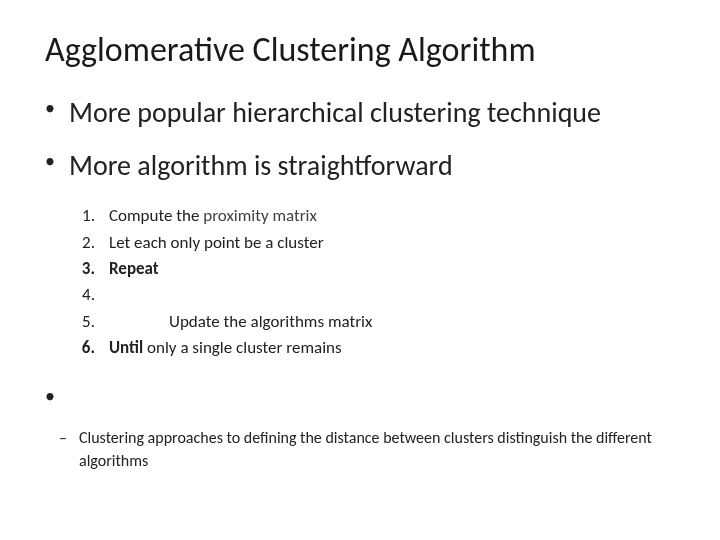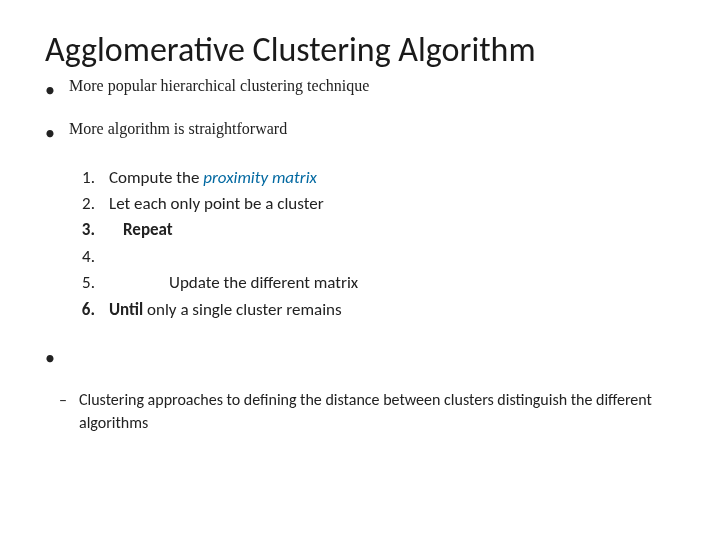--- a/index.html
+++ b/index.html
@@ -23,21 +23,21 @@
       height: 540px;
       padding: 30px 45px 30px 45px;
       display: flex;
       flex-direction: column;
     }
 
     .title {
       font-size: 34px;
       font-weight: 400;
       color: #1a1a1a;
-      margin-bottom: 4px;
+      margin-bottom: 22px;
       line-height: 1.2;
     }
 
     .content {
       flex: 1;
       display: flex;
       flex-direction: column;
       gap: 8px;
     }
 
@@ -49,23 +49,22 @@
     }
 
     .bullet-dot {
       font-size: 20px;
       line-height: 1.4;
       flex-shrink: 0;
       margin-top: 1px;
     }
 
     .bullet-text {
-      font-size: 16px;
+      font-size: 28px;
       line-height: 1.4;
-      font-family: Liberation Serif, serif;
     }
 
     .numbered-list {
       margin-left: 30px;
       margin-top: 6px;
       margin-bottom: 6px;
     }
 
     .numbered-item {
       display: flex;
@@ -79,26 +78,24 @@
       width: 20px;
       text-align: right;
     }
 
     .num-bold {
       font-weight: bold;
     }
 
     .num-text-bold {
       font-weight: bold;
-      margin-left: 14px;
     }
 
     .proximity-matrix {
-      color: #0369a1;
-      font-style: italic;
+      color: #404040;
     }
 
     .indent-text {
       padding-left: 60px;
     }
 
     .dash-item {
       display: flex;
       gap: 12px;
       margin-left: 14px;
@@ -154,21 +151,21 @@
         <span class="num num-bold">3.</span>
         <span class="num-text-bold">Repeat</span>
       </div>
 
       <div class="numbered-item">
         <span class="num">4.</span>
       </div>
 
       <div class="numbered-item">
         <span class="num">5.</span>
-        <span class="indent-text">Update the different matrix</span>
+        <span class="indent-text">Update the algorithms matrix</span>
       </div>
 
       <div class="numbered-item">
         <span class="num num-bold">6.</span>
         <span><strong>Until</strong> only a single cluster remains</span>
       </div>
 
     </div>
 
     <div class="bullet-item third-bullet">

